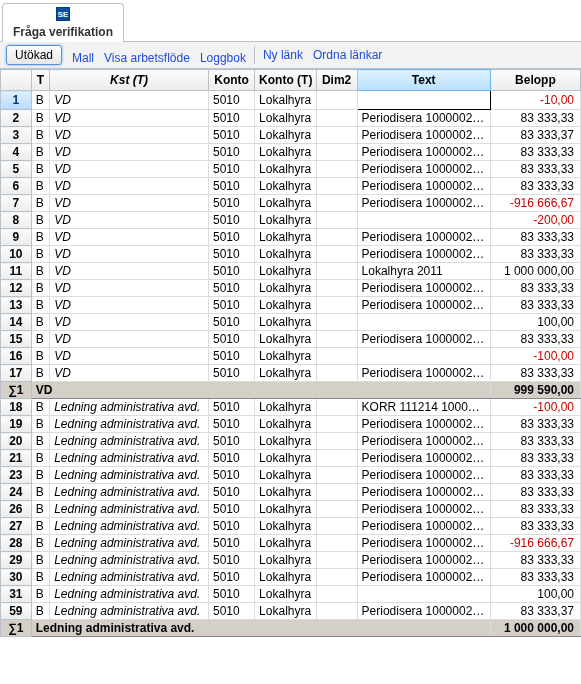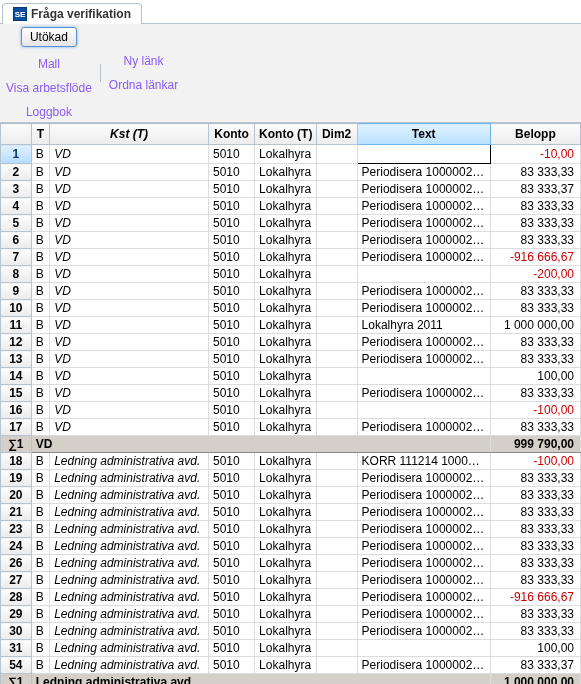--- a/index.html
+++ b/index.html
@@ -29,20 +29,21 @@
       padding: 3px 10px;
       background: #fff;
       border: 1px solid #b8c2cc;
       border-bottom: none;
       border-radius: 4px 4px 0 0;
       font-size: 12px;
       font-weight: bold;
       color: #333;
       position: relative;
       top: 1px;
+      flex-direction: column;
     }
     .tab-icon {
       display: inline-flex;
       align-items: center;
       justify-content: center;
       width: 14px;
       height: 14px;
       font-size: 8px;
       font-weight: bold;
       color: #fff;
@@ -53,38 +54,37 @@
       display: flex;
       align-items: center;
       gap: 8px;
       padding: 3px 6px;
       border-bottom: 1px solid #b8c2cc;
       background: #f2f2f2;
       font-size: 12px;
     }
     .toolbar-group {
       display: flex;
-      align-items: center;
+      align-items: flex-end;
       gap: 10px;
-      flex-direction: column;
     }
     .toolbar .btn {
       padding: 2px 8px;
       border: 1px solid #8a8a8a;
       border-radius: 3px;
       background: linear-gradient(#fdfdfd,#e6e6e6);
       cursor: pointer;
     }
     .toolbar .btn.active {
       border: 1px solid #5a8fd6;
       box-shadow: 0 0 3px #7cb0ee;
     }
     .toolbar .link {
       cursor: pointer;
-      color: #8b5cf6;
+      color: #1d4ed8;
     }
     .toolbar .sep {
       width: 1px;
       height: 18px;
       background: #b8c2cc;
     }
     .grid {
       border-collapse: collapse;
       width: 100%;
       table-layout: fixed;
@@ -359,21 +359,21 @@
         <td class="col-kst">VD</td>
         <td class="col-konto">5010</td>
         <td class="col-kontot">Lokalhyra</td>
         <td class="col-dim2"></td>
         <td class="col-text">Periodisera 10000027 0</td>
         <td class="col-belopp num-right">83 333,33</td>
       </tr>
       <tr class="row-subtotal">
         <td class="col-idx">∑1</td>
         <td colspan="6">VD</td>
-        <td class="col-belopp num-right">999 790,00</td>
+        <td class="col-belopp num-right">999 590,00</td>
       </tr>
       <tr>
         <td class="col-idx">18</td>
         <td class="col-t">B</td>
         <td class="col-kst">Ledning administrativa avd.</td>
         <td class="col-konto">5010</td>
         <td class="col-kontot">Lokalhyra</td>
         <td class="col-dim2"></td>
         <td class="col-text">KORR 111214 10000003</td>
         <td class="col-belopp num-right negative">-100,00</td>
@@ -482,21 +482,21 @@
         <td class="col-idx">31</td>
         <td class="col-t">B</td>
         <td class="col-kst">Ledning administrativa avd.</td>
         <td class="col-konto">5010</td>
         <td class="col-kontot">Lokalhyra</td>
         <td class="col-dim2"></td>
         <td class="col-text"></td>
         <td class="col-belopp num-right">100,00</td>
       </tr>
       <tr>
-        <td class="col-idx">54</td>
+        <td class="col-idx">59</td>
         <td class="col-t">B</td>
         <td class="col-kst">Ledning administrativa avd.</td>
         <td class="col-konto">5010</td>
         <td class="col-kontot">Lokalhyra</td>
         <td class="col-dim2"></td>
         <td class="col-text">Periodisera 10000027 1</td>
         <td class="col-belopp num-right">83 333,37</td>
       </tr>
       <tr class="row-subtotal">
         <td class="col-idx">∑1</td>

